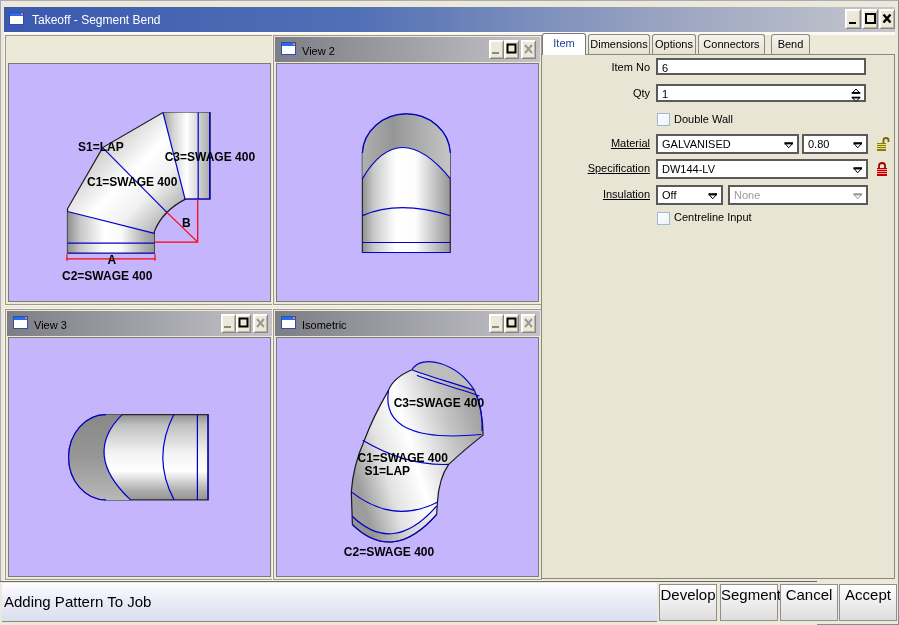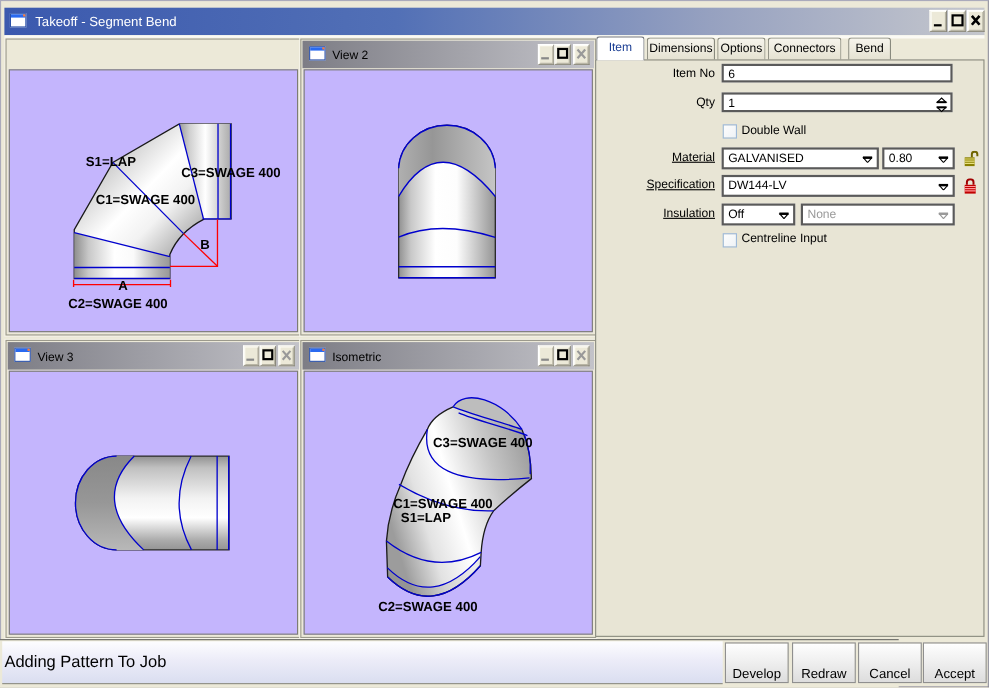--- a/index.html
+++ b/index.html
@@ -28,21 +28,21 @@
 .lbl{position:absolute;font-size:11px;color:#000;text-align:right}
 .fld{position:absolute;background:#fff;border:2px solid #5a5a5a;box-sizing:border-box;font-size:11px;color:#000;padding:2px 0 0 4px}
 .cbx{position:absolute;width:13px;height:13px;background:linear-gradient(135deg,#fdfdfd,#eef2f6);border:1px solid #9db9d9;box-sizing:border-box}
 .ck{position:absolute;font-size:11px}
 .ul{text-decoration:underline}
 .arr{position:absolute;width:10px;height:7px}
 
 #bbar{left:0;top:581px;width:817px;height:44px;background:#ece9d8;border-top:1px solid #6a6a66}
 #status{position:absolute;left:2px;top:1px;width:655px;height:38px;border-bottom:1px solid #8a8a82;background:linear-gradient(#fdfdff 0%,#ececf8 45%,#dadef0 100%)}
 #status span{position:absolute;left:2px;top:10px;font-size:15px;color:#000}
-.btn{position:absolute;top:2px;width:58px;height:37px;background:linear-gradient(#fefefe,#f0f0f0 45%,#dddddd);border:1px solid #8f8f8f;border-radius:0;box-sizing:border-box;font-size:12px;text-align:center;padding-top:20px;box-shadow:inset 0 1px 0 #fff}
+.btn{position:absolute;top:2px;width:58px;height:37px;background:linear-gradient(#fefefe,#f0f0f0 45%,#dddddd);border:1px solid #8f8f8f;border-radius:0;box-sizing:border-box;font-size:15px;text-align:center;padding-top:1px;box-shadow:inset 0 1px 0 #fff}
 </style></head><body>
 <div class="abs" id="frame"></div>
 <div class="abs" id="tbar">
  <div class="wicon" style="left:5px;top:5px"></div>
  <span class="ttl">Takeoff - Segment Bend</span>
 </div>
 <div class="tb" style="left:845px;top:9px">
     <svg width="14" height="18">
       <rect x="3" y="12" width="7" height="2" fill="#000"></rect>
     </svg>
@@ -312,16 +312,16 @@
   <div class="cbx" style="left:115px;top:157px"></div>
   <span class="ck" style="left:132px;top:156px">Centreline Input</span>
  </div>
 </div>
 
 <div class="abs" id="bbar">
  <div id="status">
       <span>Adding Pattern To Job</span>
     </div>
  <div class="btn" style="left:659px">Develop</div>
- <div class="btn" style="left:720px">Redraw</div>
+ <div class="btn" style="left:720px">Segment</div>
  <div class="btn" style="left:780px">Cancel</div>
  <div class="btn" style="left:839px">Accept</div>
 </div>
 
 </body></html>

